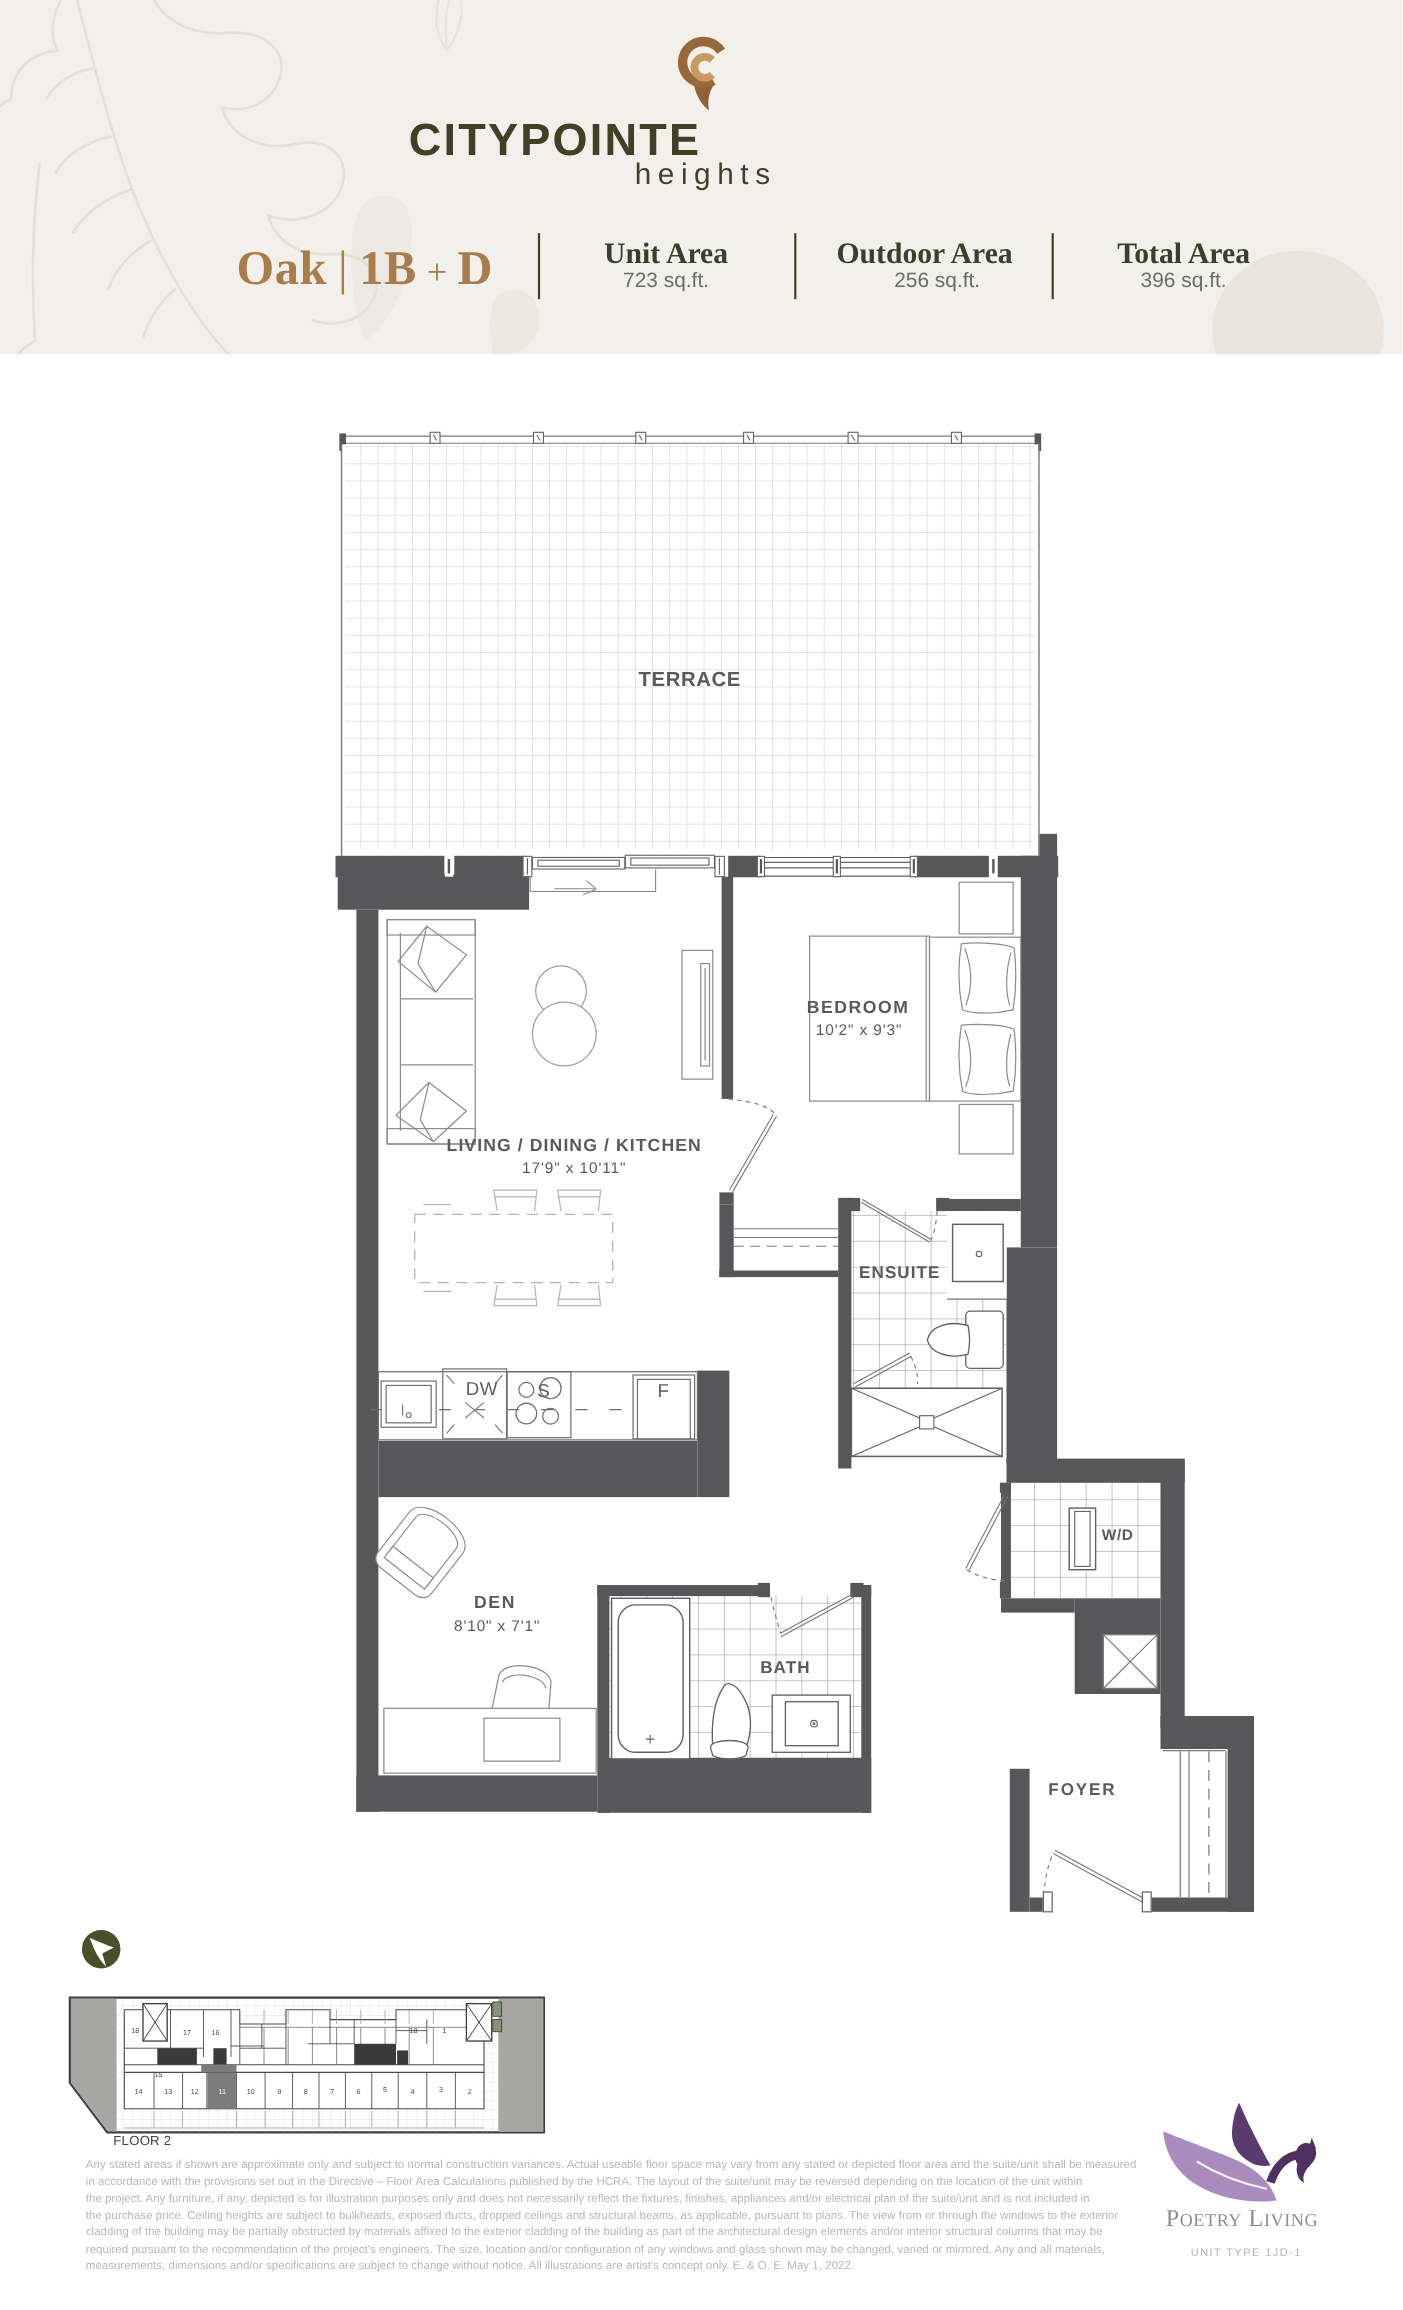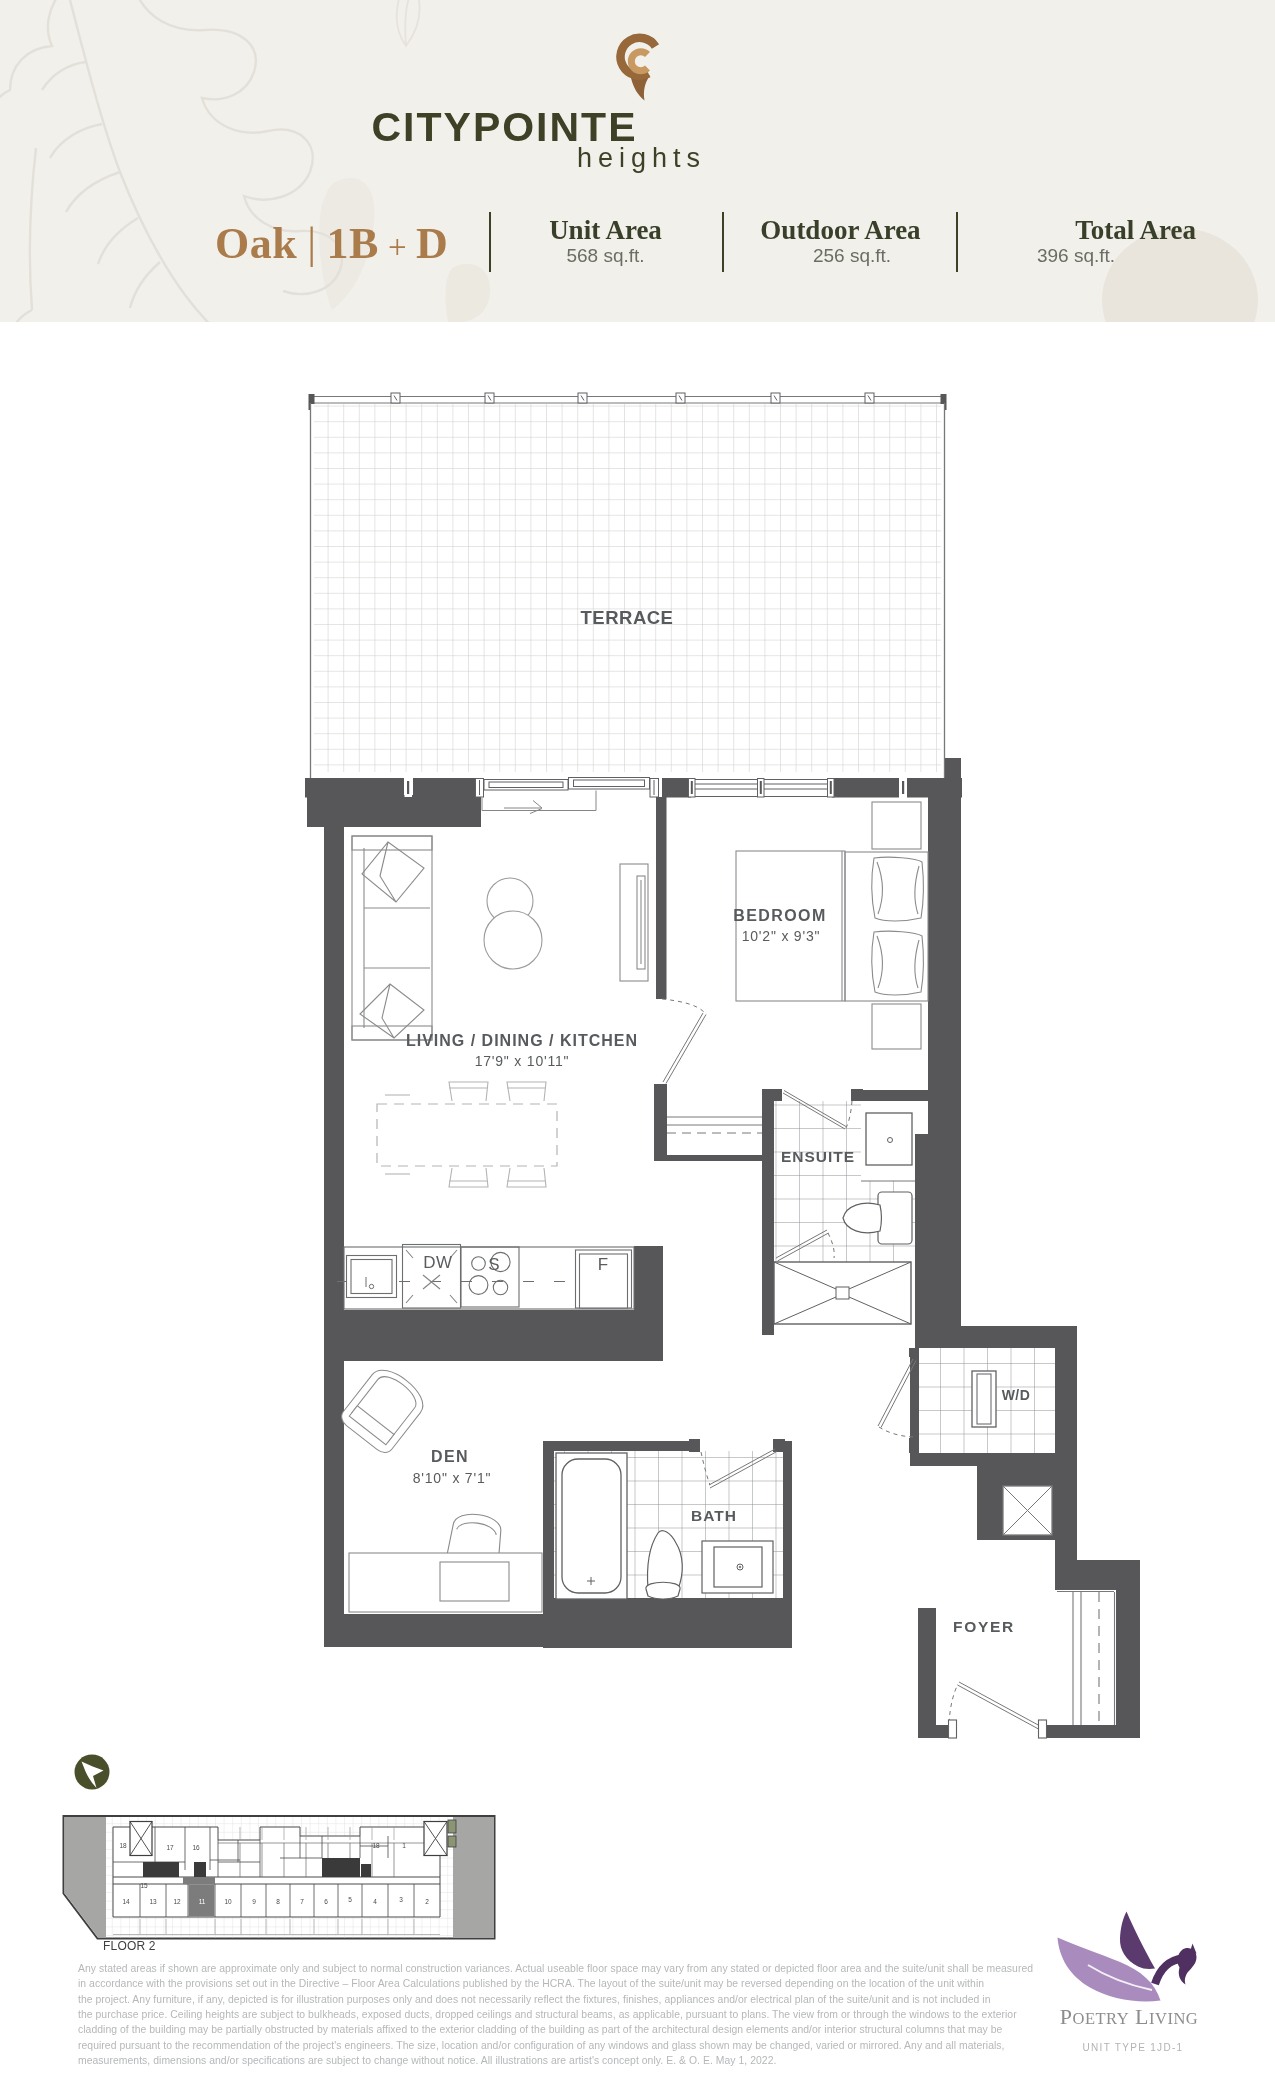--- a/index.html
+++ b/index.html
@@ -41,30 +41,30 @@
 
 <div class="abs" style="left:0px;top:104px;width:1009px;text-align:center;color:#3e4126;font-weight:700;font-size:41px;letter-spacing:2px;">CITYPOINTE</div>
 
 <div class="abs" style="left:4px;top:143px;width:1275px;text-align:center;color:#3e4126;font-weight:400;font-size:27px;letter-spacing:6px;">heights</div>
 
 <div class="abs serif" style="left:215px;top:218px;color:#aa7b4b;font-size:44px;font-weight:700;letter-spacing:0.5px;white-space:nowrap;">Oak<span style="font-weight:400;padding:0 10px;">|</span>1B<span style="font-weight:400;font-size:33px;padding:0 9px;">+</span>D</div>
 
 <div class="abs" style="left:489px;top:212px;width:1.5px;height:60px;background:#3e4126;"></div>
 
 <div class="abs serif" style="left:489px;top:215px;width:233px;text-align:center;color:#39402a;font-size:27px;font-weight:700;">Unit Area</div>
-<div class="abs" style="left:489px;top:245px;width:233px;text-align:center;color:#6a6e62;font-size:19px;">568 sq.ft.</div>
+<div class="abs" style="left:489px;top:245px;width:233px;text-align:center;color:#6a6e62;font-size:19px;">723 sq.ft.</div>
 
 <div class="abs" style="left:722px;top:212px;width:1.5px;height:60px;background:#3e4126;"></div>
 
 <div class="abs serif" style="left:722px;top:215px;width:237px;text-align:center;color:#39402a;font-size:27px;font-weight:700;">Outdoor Area</div>
 <div class="abs" style="left:722px;top:245px;width:260px;text-align:center;color:#6a6e62;font-size:19px;">256 sq.ft.</div>
 
 <div class="abs" style="left:956px;top:212px;width:1.5px;height:60px;background:#3e4126;"></div>
 
-<div class="abs serif" style="left:956px;top:215px;width:240px;text-align:right;color:#39402a;font-size:27px;font-weight:700;">Total Area</div>
+<div class="abs serif" style="left:956px;top:215px;width:240px;text-align:center;color:#39402a;font-size:27px;font-weight:700;">Total Area</div>
 <div class="abs" style="left:956px;top:245px;width:240px;text-align:center;color:#6a6e62;font-size:19px;">396 sq.ft.</div>
 
 <svg id="plan" class="abs" style="left:0px;top:0px" width="1275" height="2100" viewBox="0 0 1275 2100">
   <defs>
     <pattern id="tgrid" width="15.6" height="15.6" patternUnits="userSpaceOnUse">
       <path d="M15.6,0 L0,0 0,15.6" fill="none" stroke="#cccbc9" stroke-width="1"></path>
     </pattern>
     <pattern id="tile24" width="23.5" height="23.5" patternUnits="userSpaceOnUse">
       <path d="M23.5,0 L0,0 0,23.5" fill="none" stroke="#8f9092" stroke-width="1"></path>
     </pattern>

